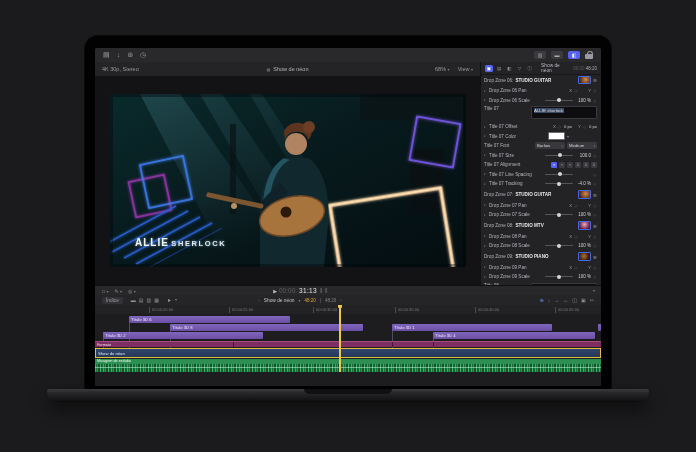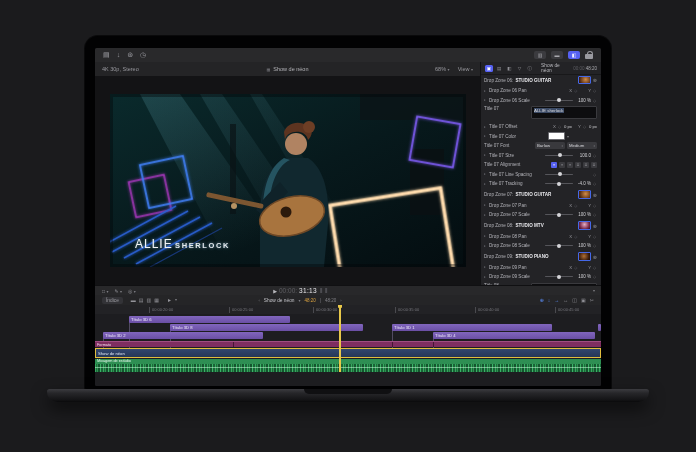--- a/index.html
+++ b/index.html
@@ -36,21 +36,21 @@
   .vbar{position:absolute;left:0;top:0;width:100%;height:14px;display:flex;align-items:center;
     color:#98989e;font-size:5.5px;border-bottom:1px solid #151517;background:#242426;}
   .vbar .fmt{margin-left:7px;}
   .vbar .ctr{position:absolute;left:50%;transform:translateX(-50%);display:flex;gap:3px;align-items:center;color:#b4b4b9;}
   .vbar .rgt{margin-left:auto;margin-right:7px;display:flex;gap:8px;align-items:center;}
   .chev{font-size:4px;color:#7d7d83;}
   .canvas{position:absolute;left:0;top:14px;width:385px;height:209px;background:#131315;}
   .video{position:absolute;left:15px;top:18px;width:356px;height:173px;background:#07191a;overflow:hidden;}
   .lower3{position:absolute;left:25px;top:143px;color:#f2f4f6;letter-spacing:1px;
     text-shadow:0 0 3px rgba(140,190,220,.8);white-space:nowrap;}
-  .lower3 .fn{font-size:12px;font-weight:normal;}
+  .lower3 .fn{font-size:10px;font-weight:bold;}
   .lower3 .ln{font-size:7.5px;font-weight:600;letter-spacing:1.6px;color:#e4e9ee;}
   
   .insp{position:absolute;left:385px;top:14px;width:121px;height:223px;background:#232326;
     border-left:1px solid #121214;box-sizing:border-box;}
   .ibar{display:flex;align-items:center;height:12px;border-bottom:1px solid #18181a;padding:0 4px;gap:2.5px;}
   .itab{width:8px;height:7px;border-radius:1.5px;display:flex;align-items:center;justify-content:center;
     font-size:4.5px;color:#8f8f95;}
   .itab.on{background:#5661f2;color:#fff;}
   .ibar .iname{margin-left:5px;color:#b9b9be;font-size:4.8px;}
   .ibar .idur{margin-left:auto;font-size:4.5px;color:#a9a9ae;}

